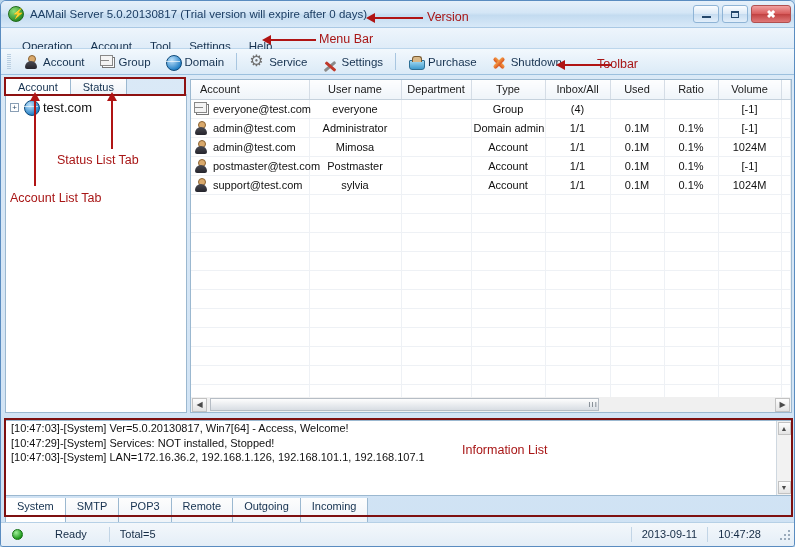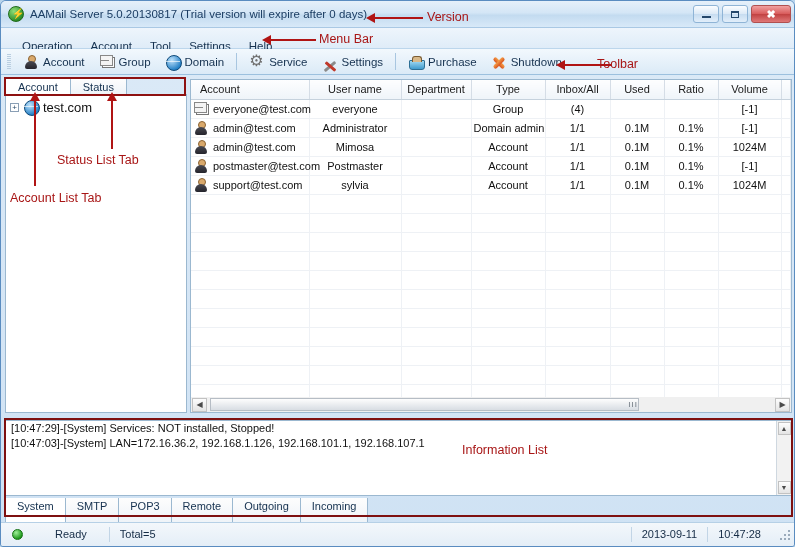--- a/index.html
+++ b/index.html
@@ -163,21 +163,21 @@
   table.acct tbody td.acc { text-align: left; }
   .cellflex { display: flex; align-items: center; gap: 4px; }
   .hscroll {
     position: absolute; left: 189px; top: 396px; width: 602px; height: 16px;
     background: #f0f0f0; border: 1px solid #9bb8d0; border-top: none;
     display: flex; align-items: center;
   }
   .hs-arrow { width: 15px; height: 14px; display:flex; align-items:center; justify-content:center;
     font-size: 8px; color: #4a4a4a;
     background: linear-gradient(#fdfdfd,#e4e4e4); border:1px solid #c2c2c2; margin: 0 1px; }
-  .hs-thumb { height: 13px; width: 429px; margin-left: 2px;
+  .hs-thumb { height: 13px; width: 389px; margin-left: 2px;
     background: linear-gradient(#fdfdfd,#d8dde3); border: 1px solid #b6bdc5;
     display:flex; align-items:center; justify-content:flex-end; }
   .hs-thumb .grp { font-size: 8px; color: #6a737c; letter-spacing: 1px; }
   .hs-track { flex: 1; }
 
   
   .infobox {
     position: absolute; left: 4px; top: 419px; width: 787px; height: 76px;
     background: #ffffff; border: 1px solid #9bb8d0; overflow: hidden;
   }
@@ -579,20 +579,21 @@
   <div class="hscroll">
     <div class="hs-arrow">◀</div>
     <div class="hs-thumb">
         <span class="grp">III</span>
       </div>
     <div class="hs-track"></div>
     <div class="hs-arrow">▶</div>
   </div>
 
   <div class="infobox">
+    <div class="line">[10:47:03]-[System] Ver=5.0.20130817, Win7[64] - Access, Welcome!</div>
     <div class="line">[10:47:29]-[System] Services: NOT installed, Stopped!</div>
     <div class="line">[10:47:03]-[System] LAN=172.16.36.2, 192.168.1.126, 192.168.101.1, 192.168.107.1</div>
     <div class="vscroll">
       <div class="vs-arrow">▲</div>
       <div class="vs-arrow">▼</div>
     </div>
   </div>
 
   <div class="btabs">
     <div class="btab sel">System</div>

